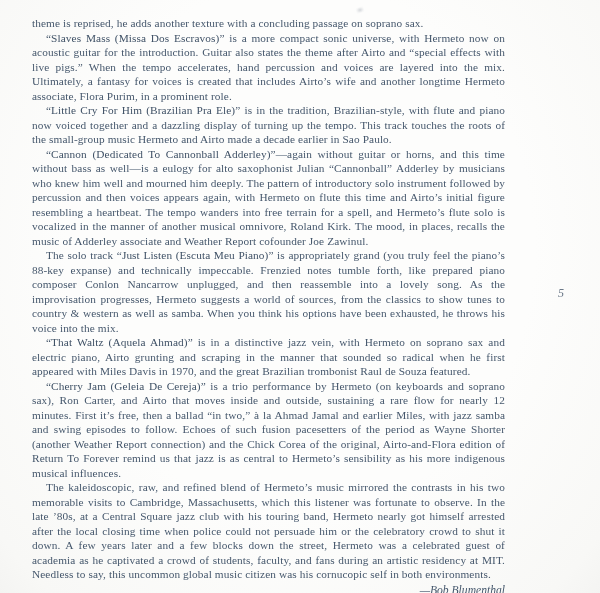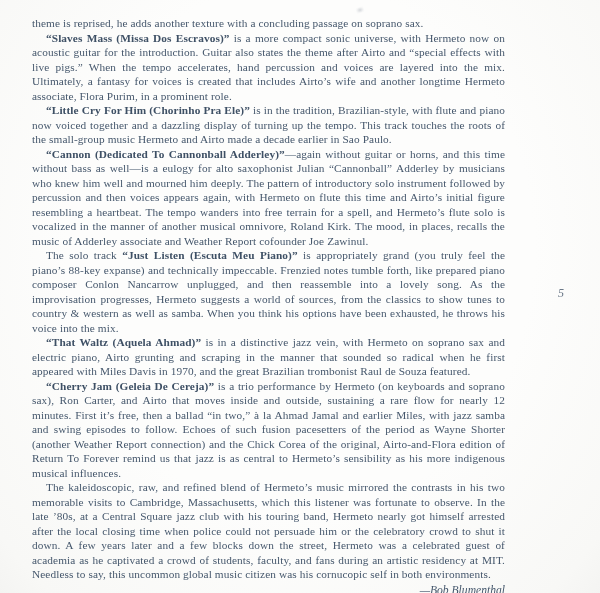--- a/index.html
+++ b/index.html
@@ -25,21 +25,21 @@
   }
   .text-area p {
     margin: 0;
     font-size: 11.3px;
     line-height: 14.5px;
     text-align: justify;
     letter-spacing: 0.1px;
     color: #45576c;
   }
   .text-area p.indent { text-indent: 14px; }
-  .text-area .bold { font-weight: 700; color: #3e5065; }
+  .text-area .bold { font-weight: 400; color: #3e5065; }
   .signature {
     margin-top: 2px;
     font-size: 11.6px;
     line-height: 14.5px;
     font-style: italic;
     text-align: right;
     color: #45576c;
   }
   .page-number {
     position: absolute;
@@ -62,21 +62,21 @@
 </style>
 </head>
 <body>
 
 <div class="page">
   <span class="scan-mark"></span>
   <div class="text-area">
     <div id="text-block">
         <p><span>theme is reprised, he adds another texture with a concluding passage on soprano sax.</span></p>
         <p class="indent"><span class="bold">“Slaves Mass (Missa Dos Escravos)”</span><span> is a more compact sonic universe, with Hermeto now on acoustic guitar for the introduction. Guitar also states the theme after Airto and “special effects with live pigs.” When the tempo accelerates, hand percussion and voices are layered into the mix. Ultimately, a fantasy for voices is created that includes Airto’s wife and another longtime Hermeto associate, Flora Purim, in a prominent role.</span></p>
-        <p class="indent"><span class="bold">“Little Cry For Him (Chorinho Pra Ele)”</span><span> is in the tradition, Brazilian-style, with flute and piano now voiced together and a dazzling display of turning up the tempo. This track touches the roots of the small-group music Hermeto and Airto made a decade earlier in Sao Paulo.</span></p>
+        <p class="indent"><span class="bold">“Little Cry For Him (Brazilian Pra Ele)”</span><span> is in the tradition, Brazilian-style, with flute and piano now voiced together and a dazzling display of turning up the tempo. This track touches the roots of the small-group music Hermeto and Airto made a decade earlier in Sao Paulo.</span></p>
         <p class="indent"><span class="bold">“Cannon (Dedicated To Cannonball Adderley)”</span><span>—again without guitar or horns, and this time without bass as well—is a eulogy for alto saxophonist Julian “Cannonball” Adderley by musicians who knew him well and mourned him deeply. The pattern of introductory solo instrument followed by percussion and then voices appears again, with Hermeto on flute this time and Airto’s initial figure resembling a heartbeat. The tempo wanders into free terrain for a spell, and Hermeto’s flute solo is vocalized in the manner of another musical omnivore, Roland Kirk. The mood, in places, recalls the music of Adderley associate and Weather Report cofounder Joe Zawinul.</span></p>
         <p class="indent"><span>The solo track </span><span class="bold">“Just Listen (Escuta Meu Piano)”</span><span> is appropriately grand (you truly feel the piano’s 88-key expanse) and technically impeccable. Frenzied notes tumble forth, like prepared piano composer Conlon Nancarrow unplugged, and then reassemble into a lovely song. As the improvisation progresses, Hermeto suggests a world of sources, from the classics to show tunes to country &amp; western as well as samba. When you think his options have been exhausted, he throws his voice into the mix.</span></p>
         <p class="indent"><span class="bold">“That Waltz (Aquela Ahmad)”</span><span> is in a distinctive jazz vein, with Hermeto on soprano sax and electric piano, Airto grunting and scraping in the manner that sounded so radical when he first appeared with Miles Davis in 1970, and the great Brazilian trombonist Raul de Souza featured.</span></p>
         <p class="indent"><span class="bold">“Cherry Jam (Geleia De Cereja)”</span><span> is a trio performance by Hermeto (on keyboards and soprano sax), Ron Carter, and Airto that moves inside and outside, sustaining a rare flow for nearly 12 minutes. First it’s free, then a ballad “in two,” à la Ahmad Jamal and earlier Miles, with jazz samba and swing episodes to follow. Echoes of such fusion pacesetters of the period as Wayne Shorter (another Weather Report connection) and the Chick Corea of the original, Airto-and-Flora edition of Return To Forever remind us that jazz is as central to Hermeto’s sensibility as his more indigenous musical influences.</span></p>
         <p class="indent"><span>The kaleidoscopic, raw, and refined blend of Hermeto’s music mirrored the contrasts in his two memorable visits to Cambridge, Massachusetts, which this listener was fortunate to observe. In the late ’80s, at a Central Square jazz club with his touring band, Hermeto nearly got himself arrested after the local closing time when police could not persuade him or the celebratory crowd to shut it down. A few years later and a few blocks down the street, Hermeto was a celebrated guest of academia as he captivated a crowd of students, faculty, and fans during an artistic residency at MIT. Needless to say, this uncommon global music citizen was his cornucopic self in both environments.</span></p>
       </div>
     <div class="signature">—Bob Blumenthal</div>
   </div>
   <div class="page-number">5</div>
 </div>

